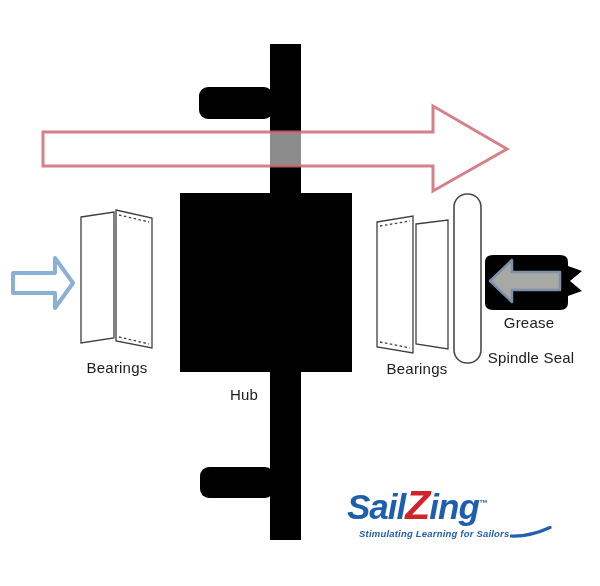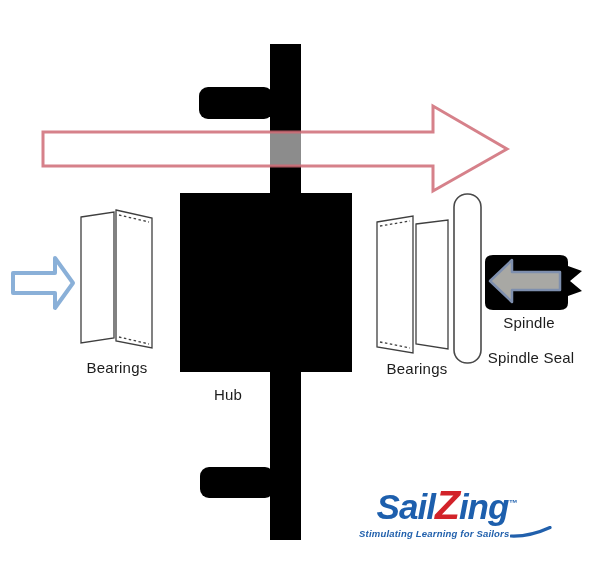--- a/index.html
+++ b/index.html
@@ -6,21 +6,21 @@
   .stage{
     position:relative;width:600px;height:586px;background:#ffffff;overflow:hidden;
     font-family:"Liberation Sans",sans-serif;
   }
   .diagram-svg{position:absolute;left:0;top:0;}
   .lbl{
     position:absolute;transform:translateX(-50%);
     font-size:15px;color:#1c1c1c;white-space:nowrap;letter-spacing:.2px;
   }
   
-  .logo{position:absolute;left:347px;top:486px;width:200px;text-align:center;}
+  .logo{position:absolute;left:347px;top:486px;width:200px;}
   .logo-title{
     font-style:italic;font-weight:bold;font-size:35px;line-height:0.95;
     color:#1d5fad;letter-spacing:-1px;white-space:nowrap;
   }
   .logo-z{color:#d2232a;font-size:1.17em;}
   .logo-tm{font-size:9px;vertical-align:super;letter-spacing:0;color:#1d5fad;}
   .logo-tag{
     display:flex;align-items:flex-end;margin:1px 0 0 12px;
     font-style:italic;font-weight:bold;font-size:9.5px;color:#2160ac;
     white-space:nowrap;letter-spacing:.2px;
@@ -63,25 +63,25 @@
 
     <path d="M490,281 L512,260 L512,272 L560,272 L560,290 L512,290 L512,302 Z" stroke="#7e8fae" stroke-width="2.5" stroke-linejoin="round" fill="#a8a8a4"></path>
 
     <path d="M13,273 L55,273 L55,258 L73,283 L55,308 L55,293 L13,293 Z" fill="#ffffff" stroke-width="4" stroke-linejoin="round" stroke="#8ab0d8"></path>
 
     <path d="M43,132 L433,132 L433,106 L507,149 L433,191 L433,166 L43,166 Z" fill="rgba(255,255,255,0.55)" stroke-opacity="0.85" stroke-width="3" stroke-linejoin="miter" stroke="#cf6b76"></path>
   </svg>
 
   <div class="lbl" style="left:117px;top:359px">Bearings</div>
 
-  <div class="lbl" style="left:228px;top:386px">Hub</div>
+  <div class="lbl" style="left:244px;top:386px">Hub</div>
 
   <div class="lbl" style="left:417px;top:360px">Bearings</div>
 
-  <div class="lbl" style="left:529px;top:314px">Spindle</div>
+  <div class="lbl" style="left:529px;top:314px">Grease</div>
 
   <div class="lbl" style="left:531px;top:349px">Spindle Seal</div>
 
   <div class="logo">
     <div class="logo-title">
       <span>Sail</span><span class="logo-z">Z</span><span>ing</span><span class="logo-tm">™</span>
     </div>
     <div class="logo-tag">
       <span>Stimulating Learning for Sailors</span>
       <svg class="swoosh" width="42" height="12" viewBox="0 0 42 12">

